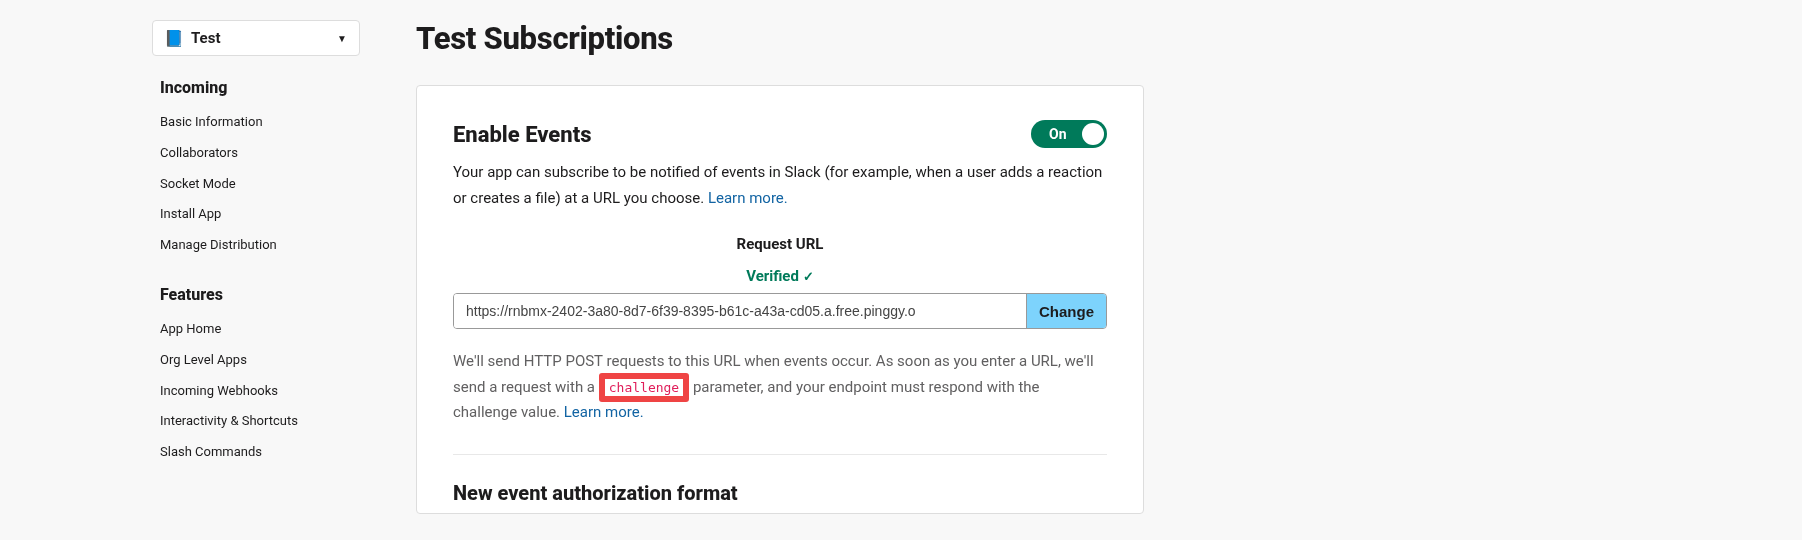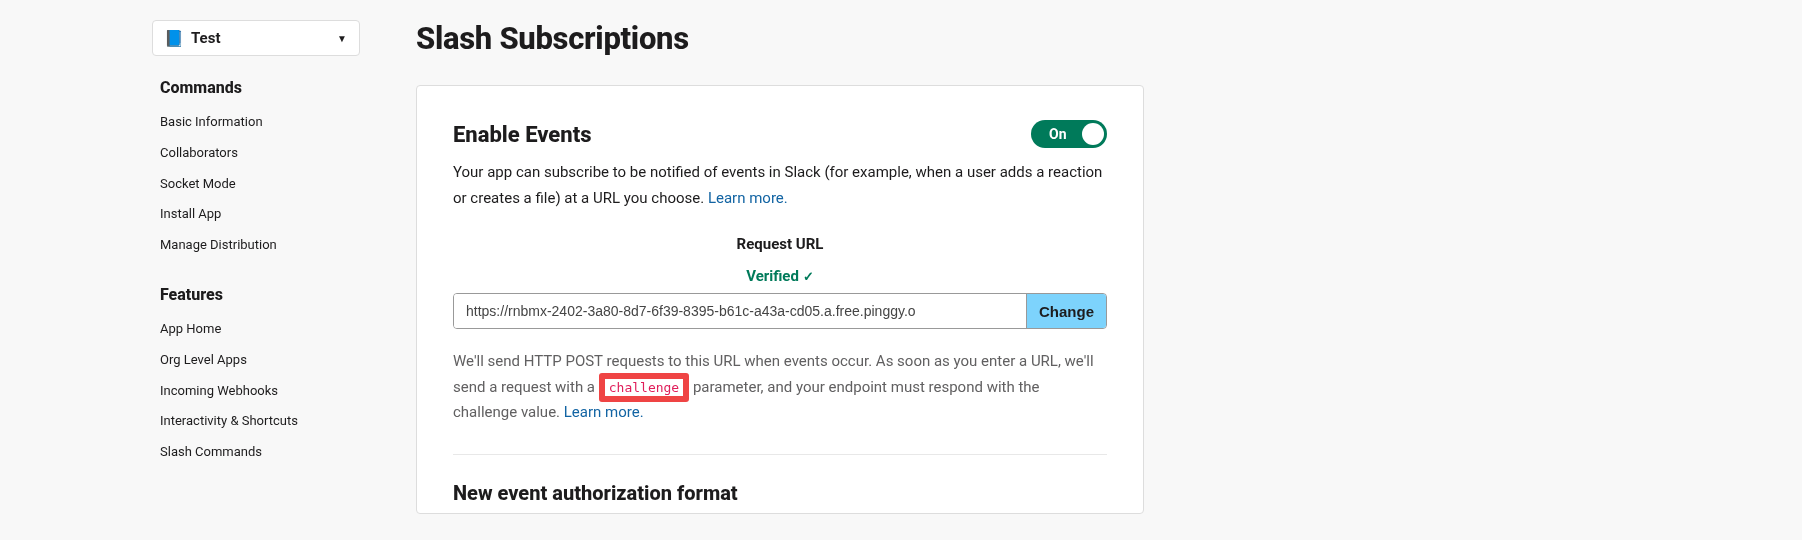--- a/index.html
+++ b/index.html
@@ -176,41 +176,41 @@
 <div class="page">
   <aside class="sidebar">
     <div class="app-selector">
       <div class="app-selector-left">
         <span class="app-icon">📘</span>
         <span class="app-name">Test</span>
       </div>
       <span class="caret">▼</span>
     </div>
 
-    <div class="section-head">Commands</div>
+    <div class="section-head">Incoming</div>
     <ul class="nav-list">
       <li class="nav-item">Basic Information</li>
       <li class="nav-item">Collaborators</li>
       <li class="nav-item">Socket Mode</li>
       <li class="nav-item">Install App</li>
       <li class="nav-item">Manage Distribution</li>
     </ul>
 
     <div class="section-head" style="margin-top:24px">Features</div>
     <ul class="nav-list">
       <li class="nav-item">App Home</li>
       <li class="nav-item">Org Level Apps</li>
       <li class="nav-item">Incoming Webhooks</li>
       <li class="nav-item">Interactivity &amp; Shortcuts</li>
       <li class="nav-item">Slash Commands</li>
     </ul>
   </aside>
 
   <main class="main">
-    <h1 class="page-title">Slash Subscriptions</h1>
+    <h1 class="page-title">Test Subscriptions</h1>
 
     <div class="card">
       <div class="card-header">
         <div class="card-title">Enable Events</div>
         <div class="toggle">
           <span class="toggle-label">On</span>
           <span class="toggle-knob"></span>
         </div>
       </div>
 

